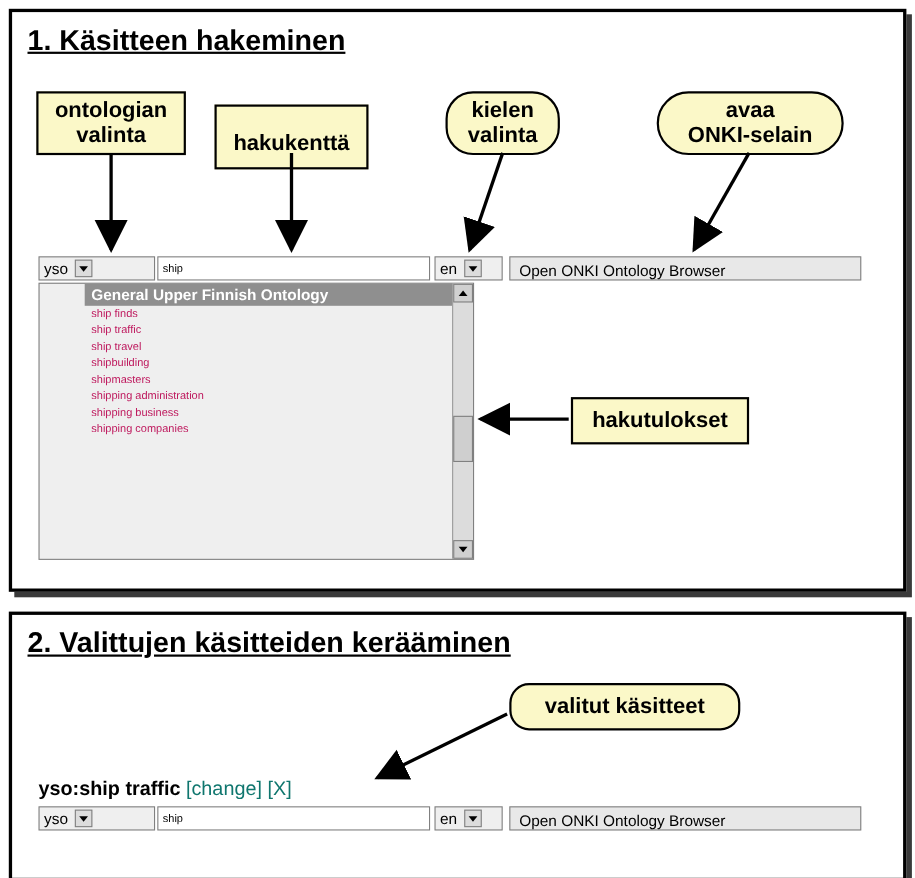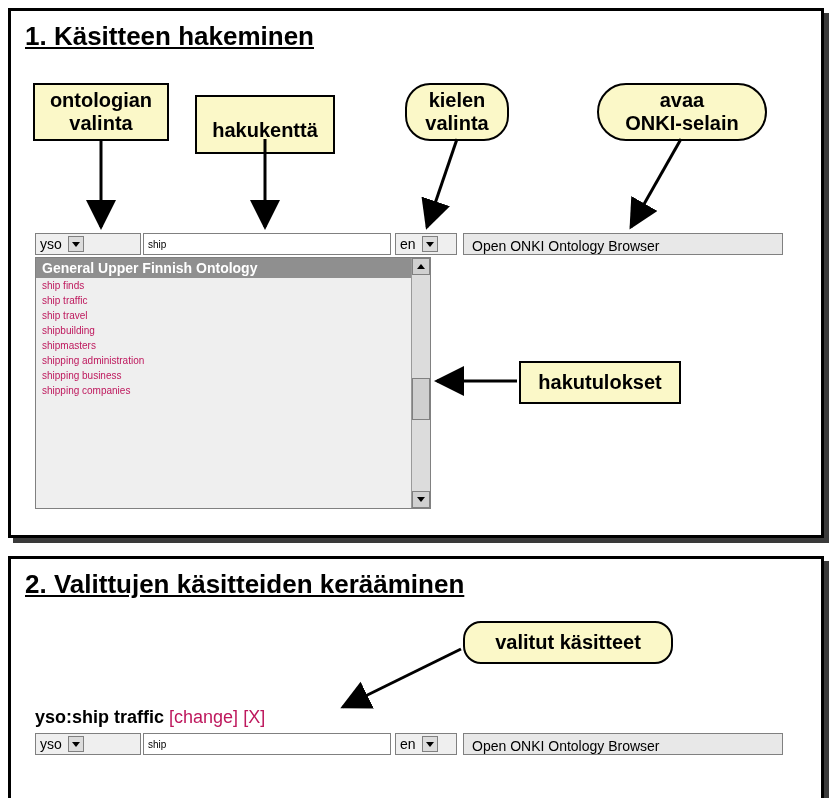--- a/index.html
+++ b/index.html
@@ -102,20 +102,21 @@
   .results {
     position: absolute;
     background: #efefef;
     border: 1px solid #808080;
     box-sizing: border-box;
     display: flex;
   }
   .results-body {
     flex: 1;
     overflow: hidden;
+    padding-left: 41px;
   }
   .results-hdr {
     background: #8f8f8f;
     color: #fff;
     font-family: Verdana, Arial, sans-serif;
     font-size: 14px;
     font-weight: bold;
     padding: 2px 6px;
   }
   .results-item {
@@ -149,21 +150,21 @@
     top:120px;height:42px;
     background:#cfcfcf;border:1px solid #808080;box-sizing:border-box;
   }
 
   .selected-line {
     font-family: Verdana, Arial, sans-serif;
     font-size: 18px;
     font-weight: bold;
     position: absolute;
   }
-  .selected-line .red { color: #be185d; font-weight: normal; }
+  .selected-line .red { color: #0f766e; font-weight: normal; }
 
 </style>
 </head>
 <body>
 
 <div class="panel" style="height:530px;">
   <div class="panel-title">1. Käsitteen hakeminen</div>
 
   <div class="callout" style="left:22px; top:72px; width:136px;"><span>ontologian<br>valinta</span></div>
   <div class="callout" style="left:184px; top:84px; width:140px; padding-top:22px; padding-bottom:10px;"><span>hakukenttä</span></div>

